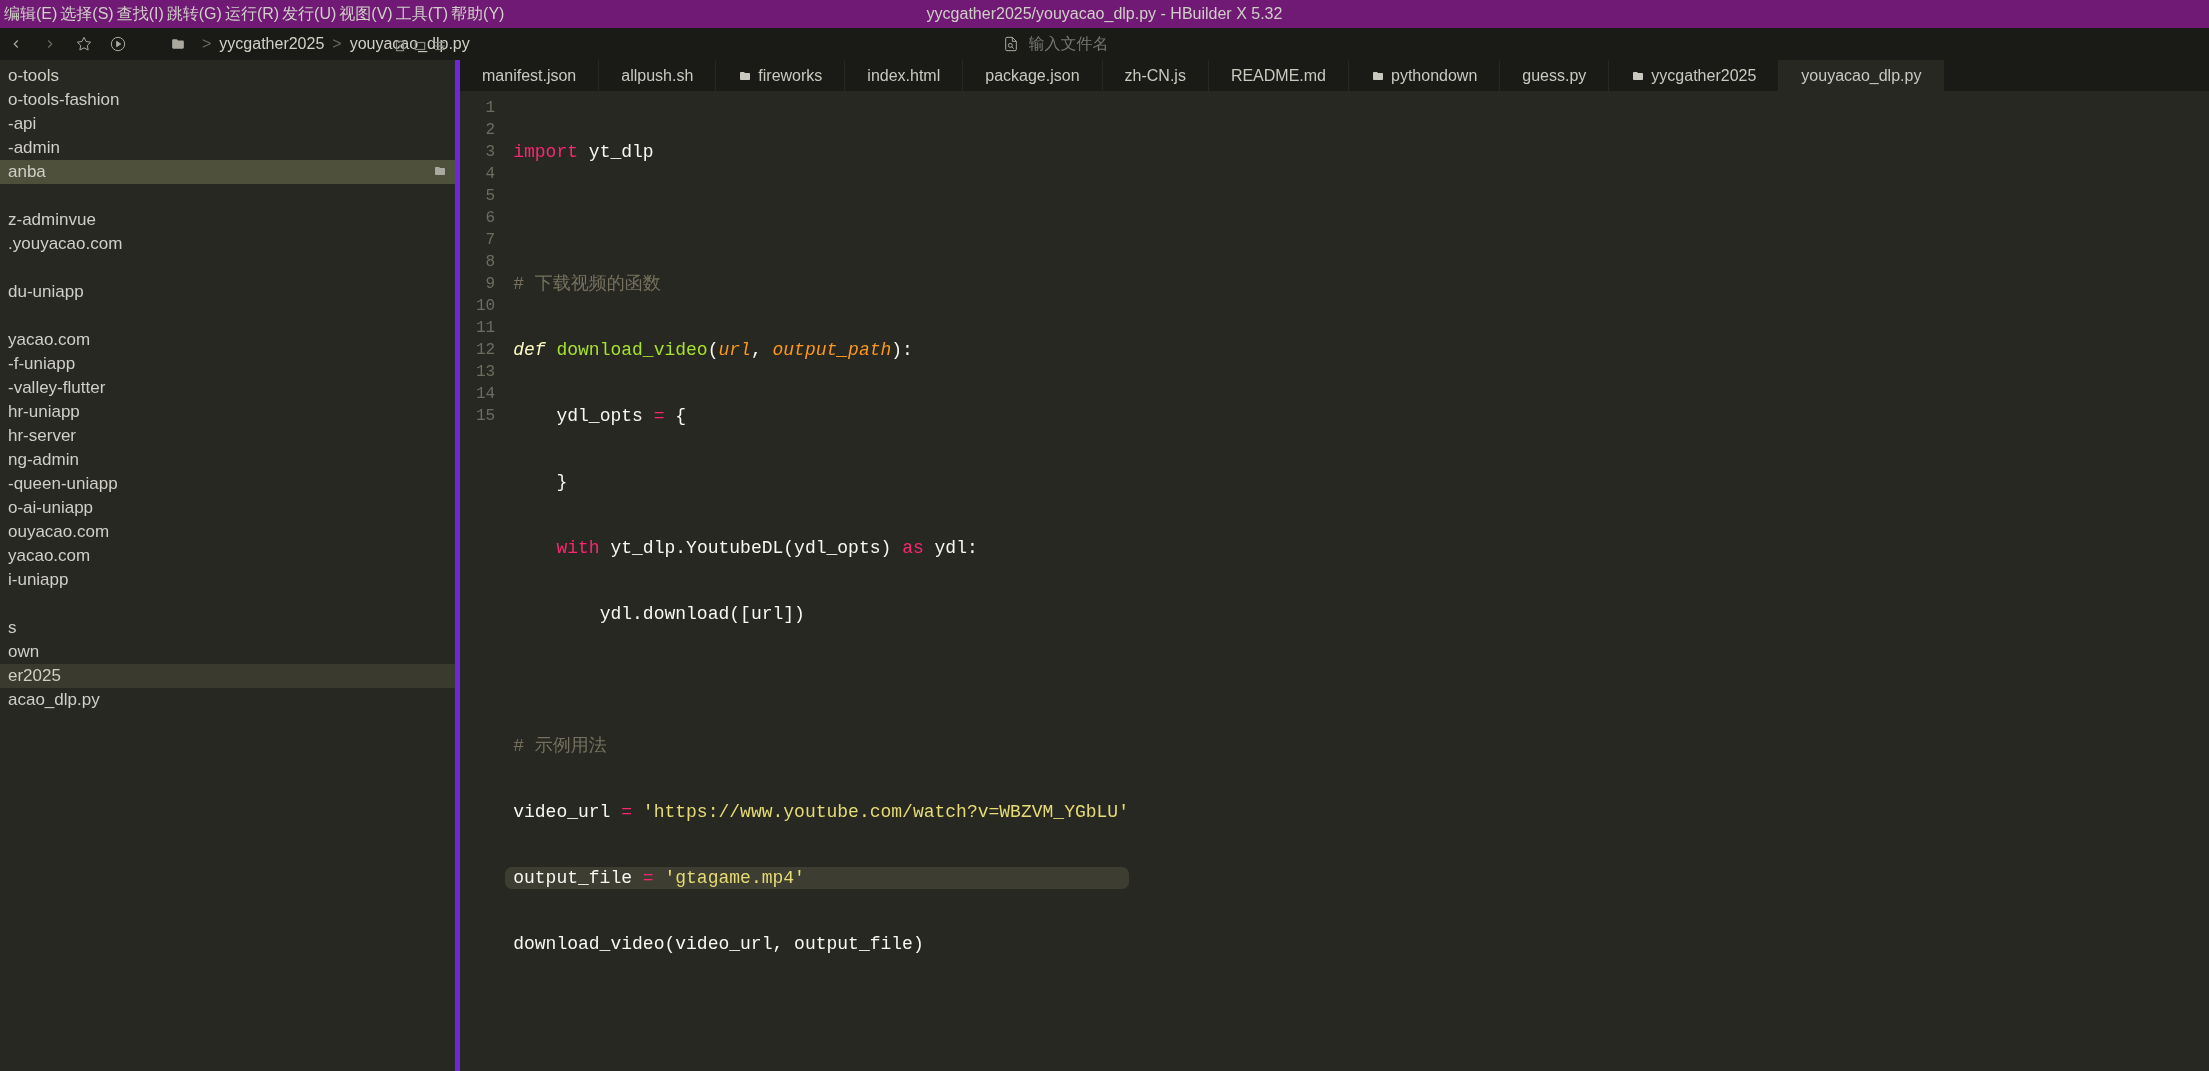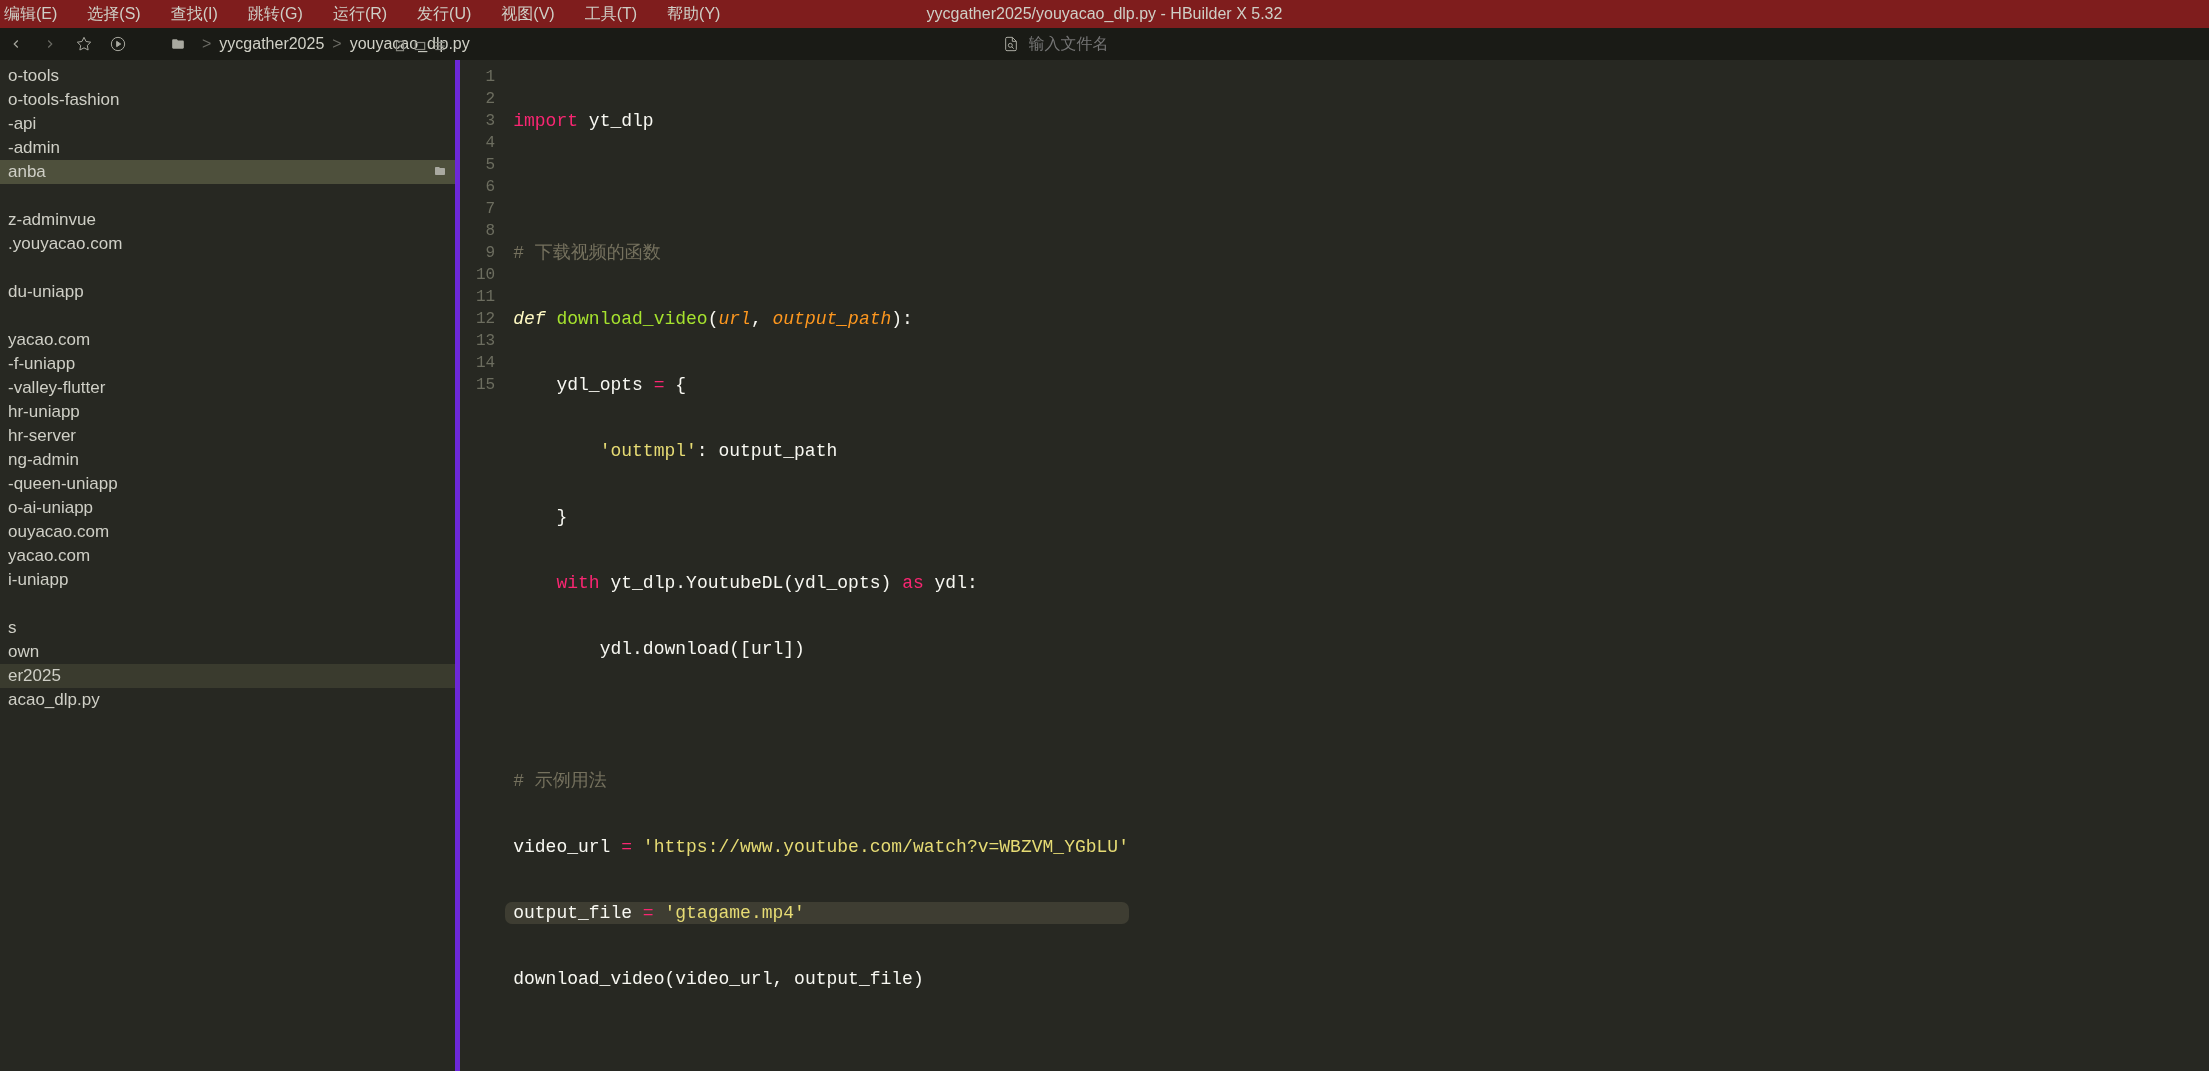--- a/index.html
+++ b/index.html
@@ -9,23 +9,23 @@
   color: #c9c9c0;
   width: 2209px;
   height: 1071px;
   overflow: hidden;
   font-size: 17px;
 }
 .menubar {
   display: flex;
   align-items: center;
   height: 28px;
-  background: #7f1d1d;
+  background: #701a75;
   padding: 12px 4px;
-  gap: 30px;
+  gap: 3px;
   font-size: 16px;
 }
 .menubar-item { color: #cfcfc6; cursor: pointer; }
 .title-center {
   position: absolute;
   left: 50%;
   top: 0;
   transform: translateX(-50%);
   height: 28px;
   display: flex;
@@ -358,21 +358,20 @@
           <div>13</div>
           <div>14</div>
           <div>15</div>
         </div>
       <div class="code">
         <div class="code-line"><span class="tok-kw">import</span> <span class="tok-id">yt_dlp</span></div>
         <div class="code-line"></div>
         <div class="code-line"><span class="tok-com"># 下载视频的函数</span></div>
         <div class="code-line"><span class="tok-kw2">def</span> <span class="tok-def">download_video</span><span class="tok-punc">(</span><span class="tok-param">url</span><span class="tok-punc">, </span><span class="tok-param">output_path</span><span class="tok-punc">):</span></div>
         <div class="code-line">    <span class="tok-id">ydl_opts</span> <span class="tok-op">=</span> <span class="tok-punc">{</span></div>
-        <div class="code-line">        <span class="tok-str">'outtmpl'</span><span class="tok-punc">: </span><span class="tok-id">output_path</span></div>
         <div class="code-line">    <span class="tok-punc">}</span></div>
         <div class="code-line">    <span class="tok-kw">with</span> <span class="tok-id">yt_dlp</span><span class="tok-punc">.</span><span class="tok-id">YoutubeDL</span><span class="tok-punc">(</span><span class="tok-id">ydl_opts</span><span class="tok-punc">) </span><span class="tok-kw">as</span> <span class="tok-id">ydl</span><span class="tok-punc">:</span></div>
         <div class="code-line">        <span class="tok-id">ydl</span><span class="tok-punc">.</span><span class="tok-id">download</span><span class="tok-punc">([</span><span class="tok-id">url</span><span class="tok-punc">])</span></div>
         <div class="code-line"></div>
         <div class="code-line"><span class="tok-com"># 示例用法</span></div>
         <div class="code-line"><span class="tok-id">video_url</span> <span class="tok-op">=</span> <span class="tok-str">'https://www.youtube.com/watch?v=WBZVM_YGbLU'</span></div>
         <div class="code-line hl"><span class="tok-id">output_file</span> <span class="tok-op">=</span> <span class="tok-str">'gtagame.mp4'</span></div>
         <div class="code-line"><span class="tok-id">download_video</span><span class="tok-punc">(</span><span class="tok-id">video_url</span><span class="tok-punc">, </span><span class="tok-id">output_file</span><span class="tok-punc">)</span></div>
         <div class="code-line"></div>
       </div>

